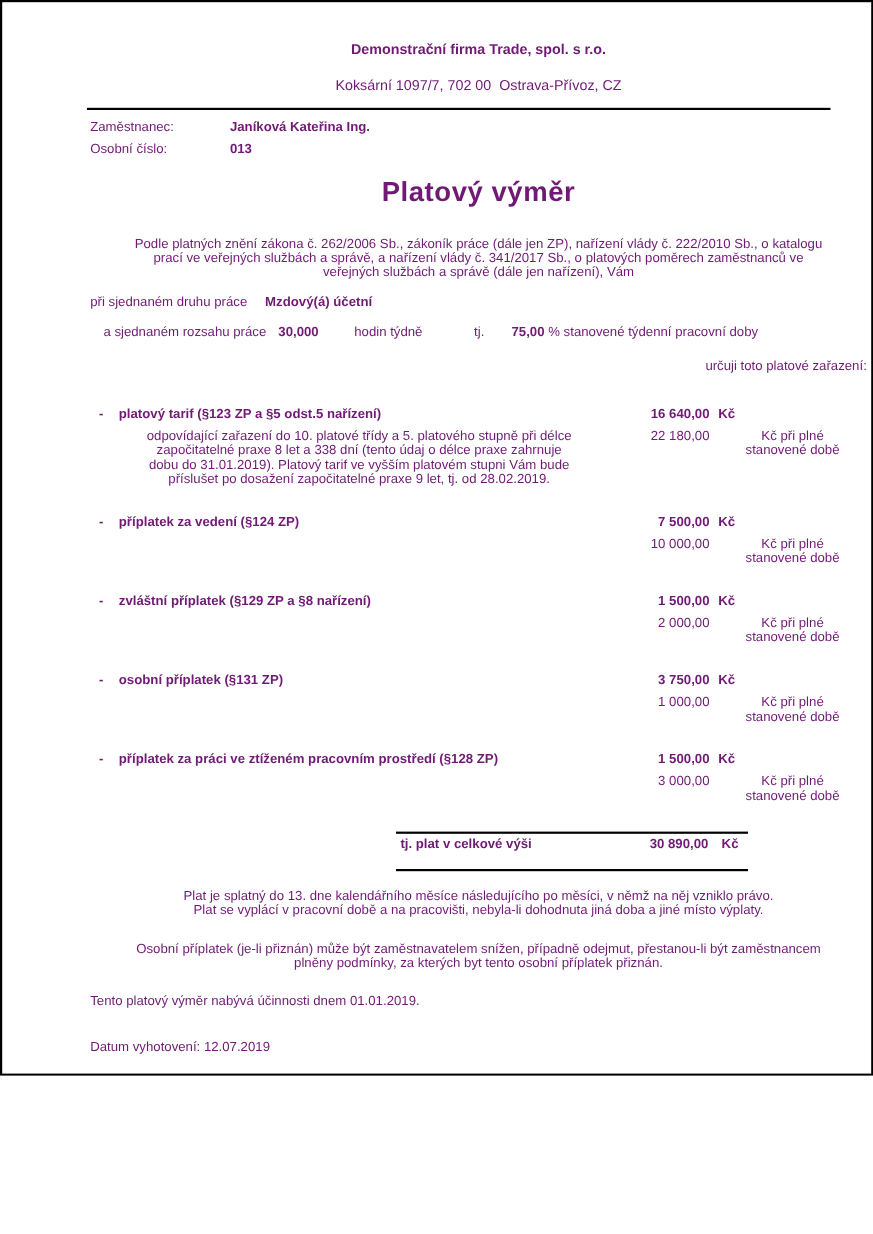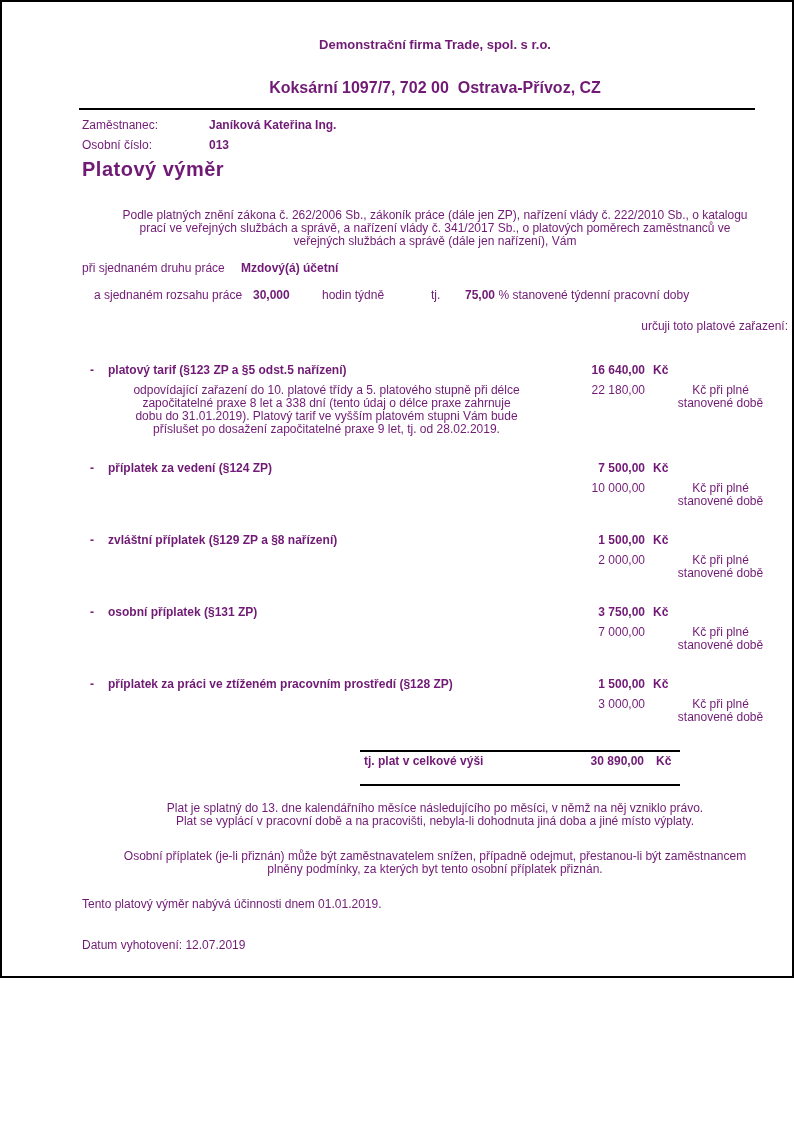--- a/index.html
+++ b/index.html
@@ -15,28 +15,28 @@
     line-height: 13px;
     color: #701a75;
     overflow: hidden;
   }
   .content { padding: 0 4px 0 80px; }
   .center { text-align: center; }
   .bold { font-weight: bold; }
   .pre { white-space: pre-line; text-align: center; }
 
   .company  { margin-top: 36px; font-size: 13px; font-weight: bold; white-space: pre; }
-  .address  { margin-top: 30px; font-size: 16px; font-weight: bold; white-space: pre; }
+  .address  { margin-top: 20px; font-size: 13px; font-weight: normal; white-space: pre; }
   .hrule    { border: none; border-top: 2px solid #000; margin: 14px 33px 0 -3px; }
 
   .info-row { display: grid; grid-template-columns: 127px auto; line-height: 20px; }
   .info-section { margin-top: 5px; }
   .info-row .val { font-weight: bold; }
 
-  .doc-title { font-size: 20px; line-height: 28px; font-weight: bold; letter-spacing: 0.5px; }
+  .doc-title { margin-top: 16px; font-size: 25px; line-height: 28px; font-weight: bold; text-align: center; letter-spacing: 0.5px; }
 
   .para1 { margin-top: 26px; }
   .job-line   { margin-top: 14px; display: grid; grid-template-columns: 159px auto; }
   .scope-line { margin-top: 14px; display: grid; grid-template-columns: 159px 69px 109px 34px auto; margin-left: 12px; }
   .determine  { margin-top: 18px; text-align: right; }
 
   .items { margin-top: 31px; }
   .item  { display: grid; grid-template-columns: 26px 437px 100px auto; margin-bottom: 26px; }
   .item .bullet { padding-left: 8px; font-weight: bold; }
   .item .label  { font-weight: bold; }
@@ -145,21 +145,21 @@
         <span class="full-note pre">Kč při plné
 stanovené době</span>
       </div>
 
       <div class="item">
         <span class="bullet">-</span>
         <span class="label">osobní příplatek (§131 ZP)</span>
         <span class="amount">3 750,00</span>
         <span class="curr">Kč</span>
         <span class="desc pre"></span>
-        <span class="full-amt">7 000,00</span>
+        <span class="full-amt">1 000,00</span>
         <span class="full-note pre">Kč při plné
 stanovené době</span>
       </div>
 
       <div class="item">
         <span class="bullet">-</span>
         <span class="label">příplatek za práci ve ztíženém pracovním prostředí (§128 ZP)</span>
         <span class="amount">1 500,00</span>
         <span class="curr">Kč</span>
         <span class="desc pre"></span>

